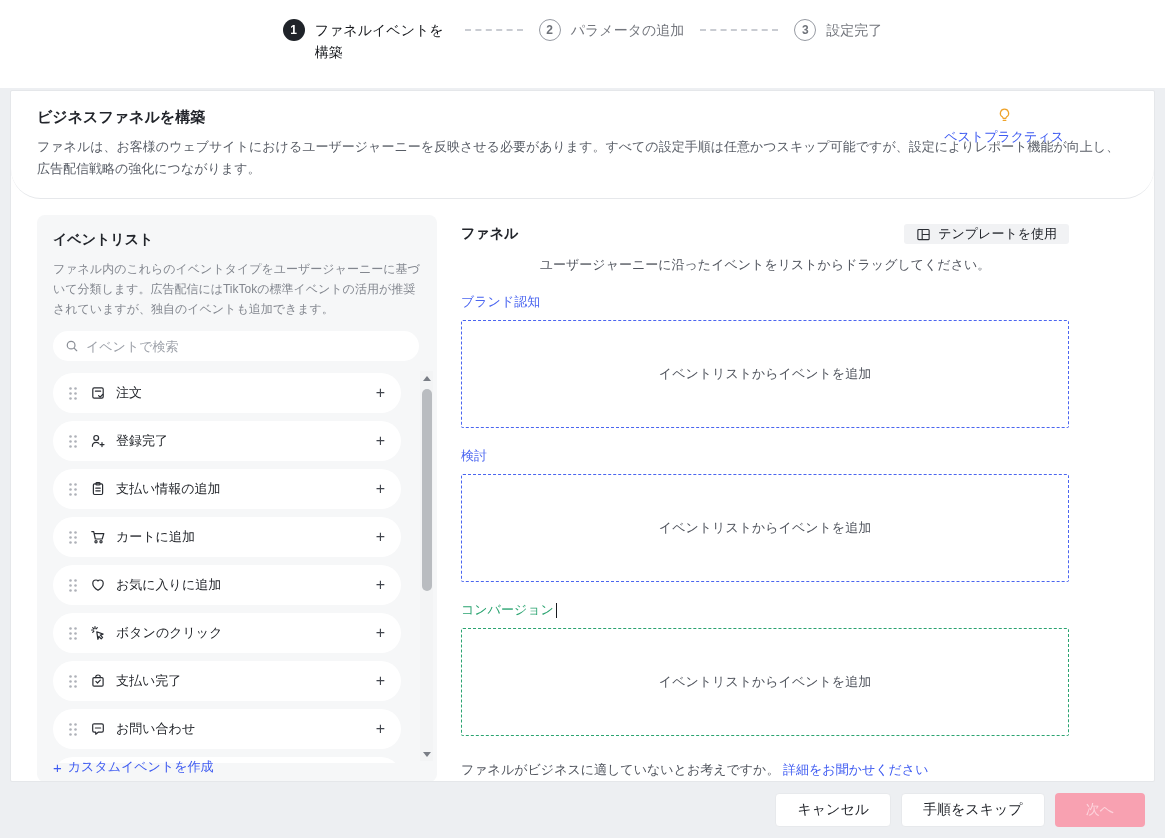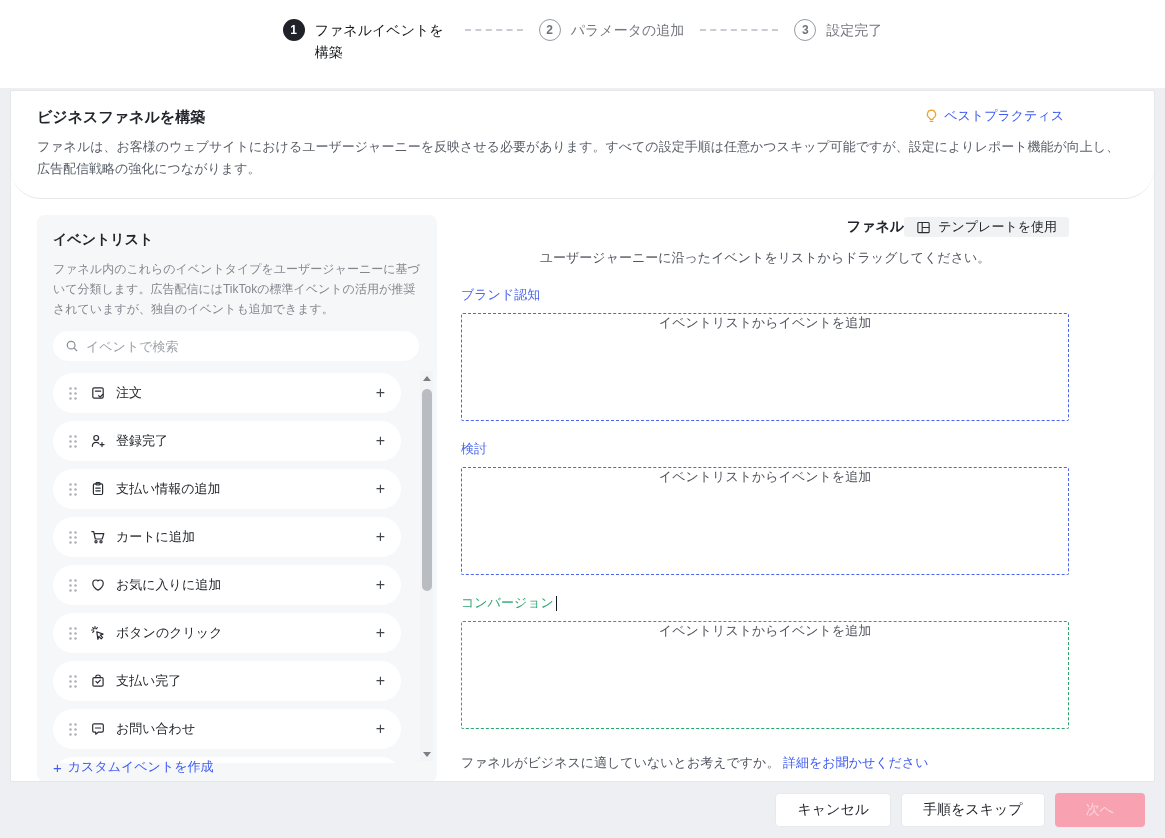--- a/index.html
+++ b/index.html
@@ -27,21 +27,21 @@
   .step-connector.long { width:78px; }
 
   
   .card {
     position:absolute; left:10px; top:90px; width:1145px; height:692px;
     background:#fff; border:1px solid #e5e7ea; border-radius:2px; overflow:hidden;
   }
   .card-header { padding:17px 26px 18px 26px; position:relative; border-bottom:1px solid #e6e8eb;border-radius:30px; }
   .card-title { font-size:15px; font-weight:bold; color:#22252b; }
   .best-practice { position:absolute; right:90px; top:16px; display:flex; align-items:center; gap:5px;
-    font-size:13px; color:#3d5af1; text-decoration:none; cursor:pointer; }
+    font-size:13px; color:#3d5af1; text-decoration:none; cursor:pointer;flex-direction:column; }
   .card-desc { margin-top:9px; font-size:13px; line-height:22px; color:#585d66; max-width:1095px; }
 
   .card-body { display:flex; padding:16px 26px 0 26px; gap:24px; height:calc(100% - 107px); }
 
   
   .event-panel {
     width:400px; flex:0 0 400px; background:#f6f7f8; border-radius:8px;
     padding:16px; position:relative; height:100%;
   }
   .event-panel-title { font-size:14px; font-weight:bold; color:#22252b; }
@@ -76,37 +76,37 @@
   .scrollbar { position:absolute; right:4px; top:156px; width:13px; height:390px; background:#f3f4f5; }
   .sb-arrow { position:absolute; left:0; width:13px; height:14px; display:flex; align-items:center; justify-content:center; }
   .sb-arrow.up { top:0; }
   .sb-arrow.down { bottom:0; }
   .sb-tri-up { width:0; height:0; border-left:4px solid transparent; border-right:4px solid transparent; border-bottom:5px solid #7a7e86; }
   .sb-tri-down { width:0; height:0; border-left:4px solid transparent; border-right:4px solid transparent; border-top:5px solid #7a7e86; }
   .sb-thumb { position:absolute; left:1.5px; top:18px; width:10px; height:202px; background:#b9bcc0; border-radius:5px; }
 
   
   .funnel-panel { flex:1; max-width:608px; padding-top:2px; }
-  .funnel-header { display:flex; align-items:center; justify-content:flex-end; }
+  .funnel-header { display:flex; align-items:center; justify-content:space-between;margin-top:7px; }
   .funnel-title { font-size:14px; font-weight:bold; color:#22252b; }
   .template-btn {
     display:flex; align-items:center; gap:7px; background:#f1f2f4; border:none;
     border-radius:3px; height:20px; padding:0 12px; font-size:13px; color:#22252b;
     cursor:pointer; font-family:inherit;
   }
   .funnel-desc { margin-top:12px; font-size:13px; color:#51555e;text-align:center; }
 
   .funnel-section { margin-top:18px; }
   .section-label { font-size:13px; display:inline-flex; align-items:center; }
   .funnel-section.blue .section-label { color:#4a65f0; }
   .funnel-section.green .section-label { color:#2ba471; }
   .text-cursor { display:inline-block; width:1px; height:15px; background:#17191d; margin-left:2px; vertical-align:-3px; }
   .dropzone {
     margin-top:9px; height:108px; border-radius:2px; background:#fff;
-    display:flex; justify-content:center;
+    display:flex; align-items:center; justify-content:center;
     font-size:13px; color:#51555e;
   }
   .funnel-section.blue .dropzone { border:1px dashed #4a65f0; }
   .funnel-section.green .dropzone { border:1px dashed #2ba471; }
 
   .funnel-feedback { margin-top:25px; font-size:13px; color:#51555e; }
   .funnel-feedback a { color:#3d5af1; text-decoration:none; cursor:pointer; }
 
   
   .footer {

